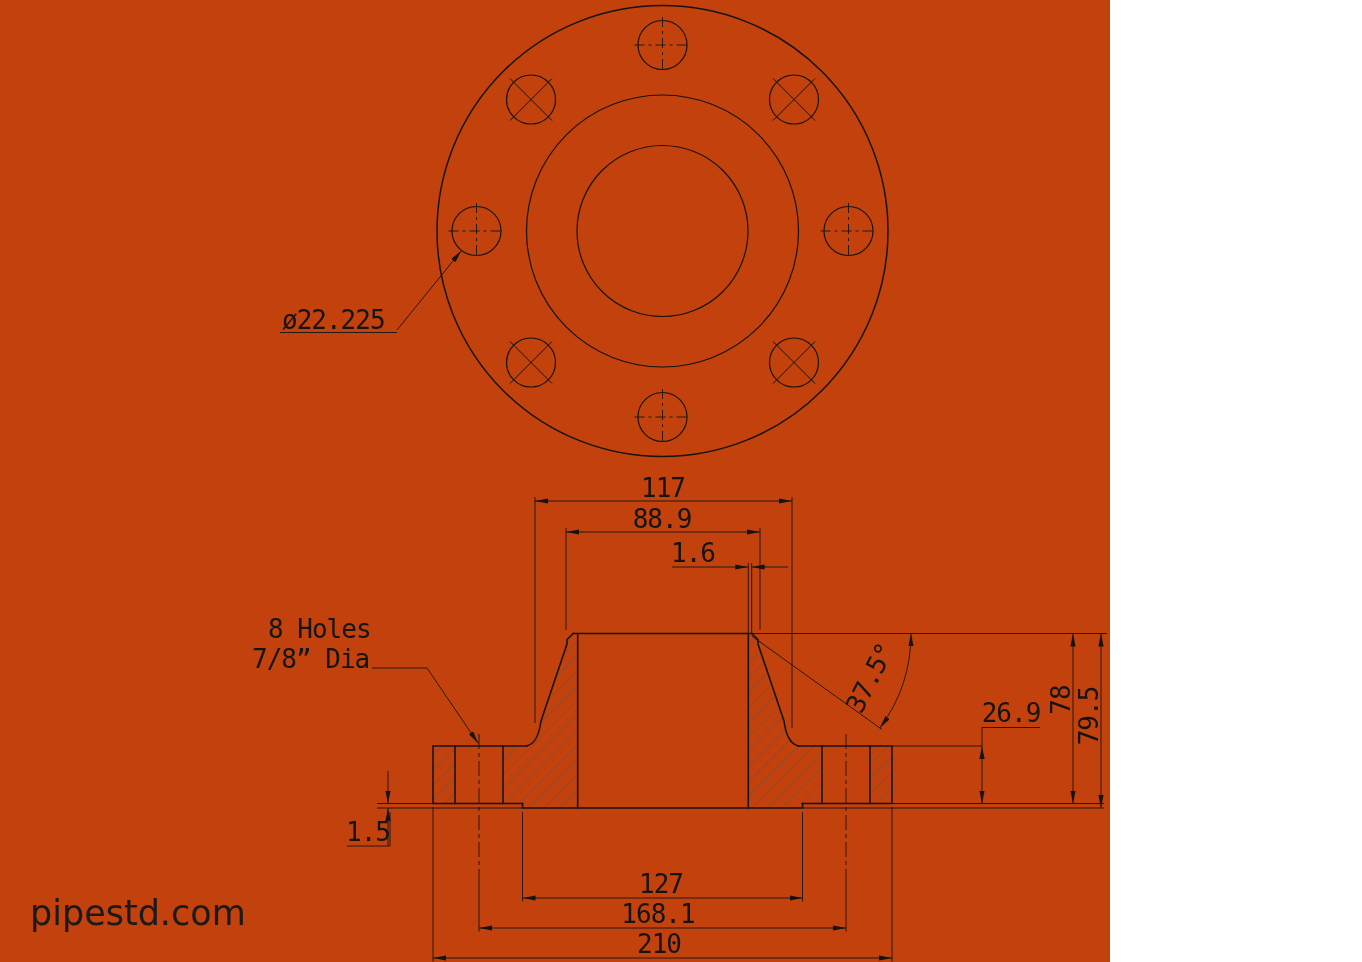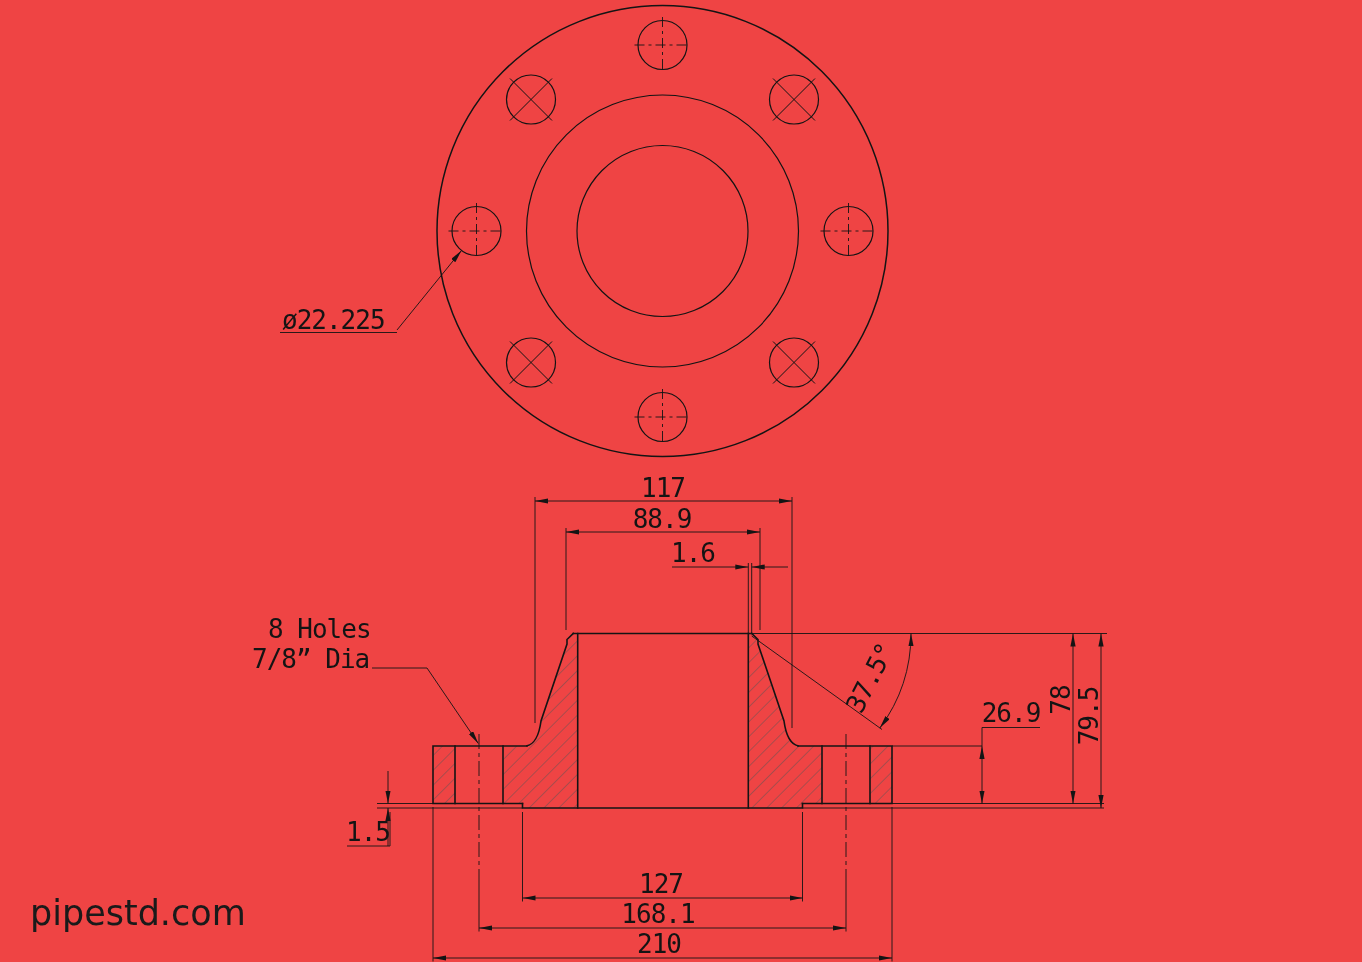--- a/index.html
+++ b/index.html
@@ -1,16 +1,16 @@
 <!DOCTYPE html>
 <html><head>
 <meta charset="utf-8">
 <style>
   html,body{margin:0;padding:0;background:#ffffff;}
-  .page{width:1362px;height:962px;background:#ef4444;position:relative;overflow:hidden;}
+  .page{width:1110px;height:962px;background:#c2410c;position:relative;overflow:hidden;}
   svg{display:block;}
   text{fill:#141414;}
   .dimtxt{font-family:"DejaVu Sans Mono","Liberation Mono",monospace;font-size:26px;letter-spacing:-1px;}
   .wm{font-family:"DejaVu Sans","Liberation Sans",sans-serif;font-size:35px;fill:#1a1a1a;}
 </style>
 </head>
 <body>
 
 <div class="page">
 <svg width="1362" height="962" viewBox="0 0 1362 962">

